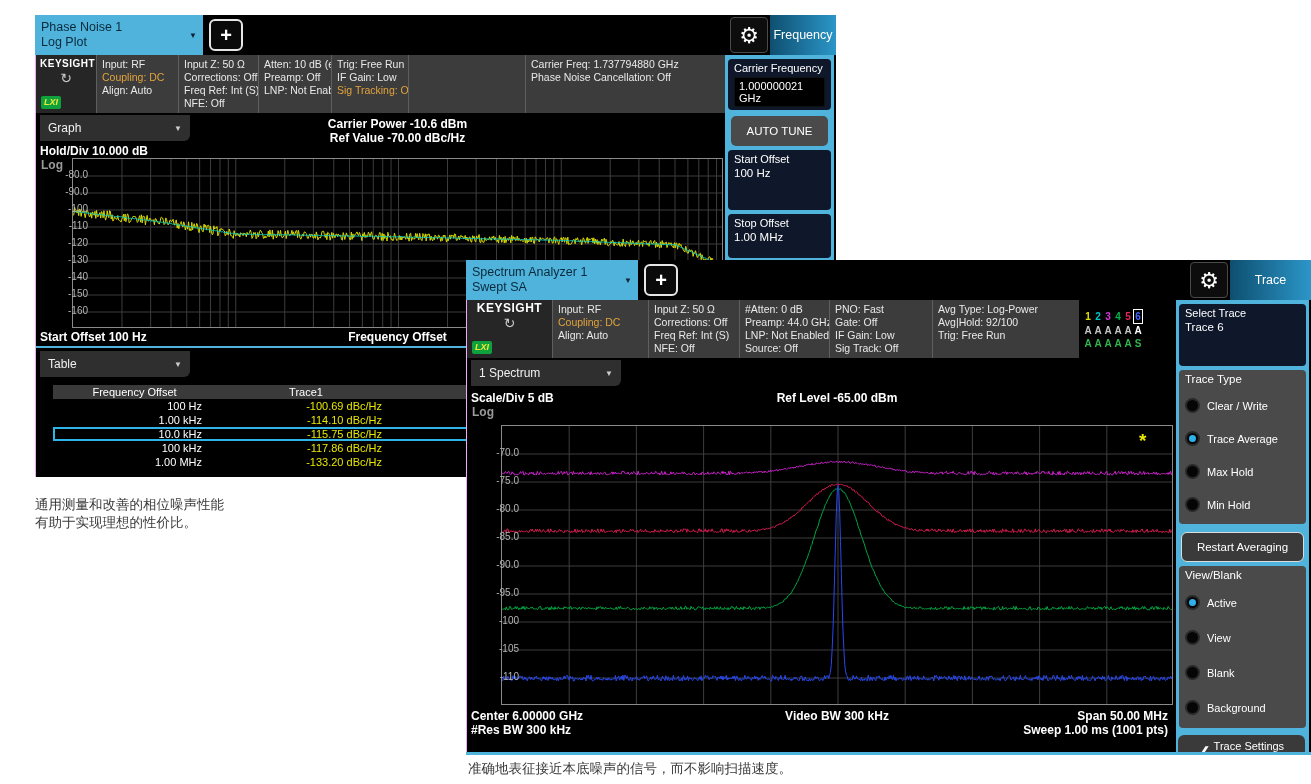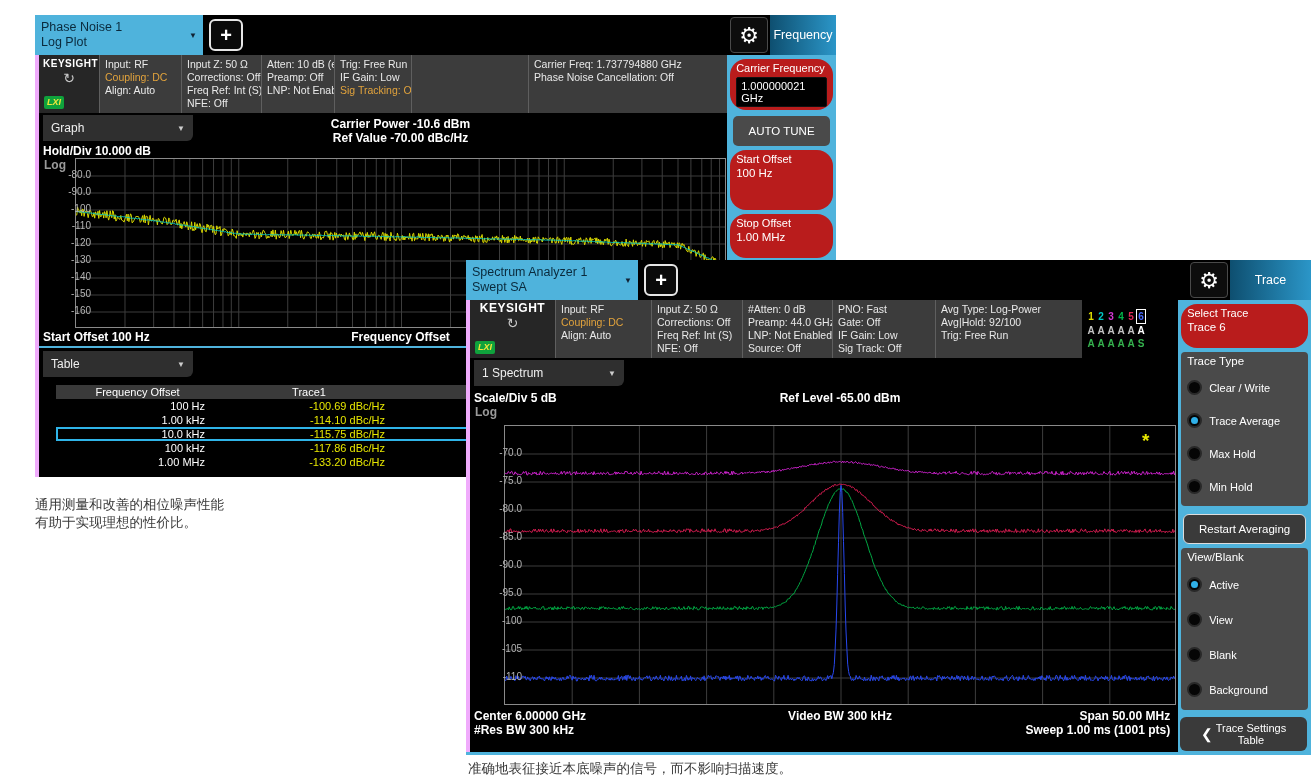--- a/index.html
+++ b/index.html
@@ -10,21 +10,21 @@
 .tabrow{height:40px;background:#000;display:flex;align-items:stretch}
 .wtab{background:#4fb3dc;color:#0a2a3c;display:flex;align-items:center;padding:2px 6px;gap:5px}
 .wtab .tt{font-size:12.5px;line-height:15px;white-space:nowrap}
 .wtab .dd{font-size:8px;color:#123;margin-left:auto}
 .plusbtn{width:34px;height:32px;margin:4px 0 0 6px;border:2px solid #e6e6e6;border-radius:6px;background:#0a0a0a;color:#fff;font-size:20px;font-weight:bold;display:flex;align-items:center;justify-content:center}
 .spacer{flex:1;background:#000}
 .gearbtn{width:38px;margin:2px;background:#0d0d0d;border:1px solid #4a4a4a;border-radius:4px;color:#fff;font-size:22px;display:flex;align-items:center;justify-content:center;font-family:"DejaVu Sans",sans-serif}
 .menuhdr{background:linear-gradient(90deg,#0e4f70,#2b96c8);color:#fff;font-size:12.5px;display:flex;align-items:center;justify-content:center;white-space:nowrap;overflow:hidden}
 #win-pn .menuhdr{width:66px}
 #win-sa .menuhdr{width:81px}
-.body{display:flex;border-left:4px solid #f0abfc}
+.body{display:flex;border-left:1px solid #f0abfc}
 #win-pn .body{height:422px}
 #win-sa .body{height:452px}
 .leftcol{display:flex;flex-direction:column}
 #win-pn .leftcol{width:689px}
 #win-sa .leftcol{width:709px}
 .settings{background:#3c3c3c;display:flex;height:58px;color:#e9e9e9;font-size:10.5px}
 .scol{border-left:1px solid #5f5f5f;padding:3px 5px;line-height:13px;white-space:nowrap;overflow:hidden}
 .sl{display:block}
 .hl{color:#e2a33c}
 .brandcell{background:#262626;border-left:none;position:relative;padding:2px 4px}
@@ -49,21 +49,21 @@
 .trow{display:flex;height:14px;line-height:14px;background:#000}
 .trow.hdr{background:#3a3a3a;color:#fff}
 .trow.hl-row{outline:2px solid #2fb4e8;outline-offset:-2px}
 .c0{width:163px}.c1{width:180px}.c2{width:190px}
 .trow div{padding-right:14px;text-align:right;white-space:nowrap;overflow:hidden}
 .trow.hdr div{text-align:center;padding-right:0}
 .valw{color:#fff}.valy{color:#e6e600}.valc{color:#00c8c8}
 .sidepanel{background:#4fb3dc;overflow:hidden}
 #win-pn .sidepanel{width:109px}
 #win-sa .sidepanel{width:133px}
-.skey{background:#b91c1c;border-radius:16px;margin:4px 3px 0 3px;padding:3px 6px;color:#fff;font-size:11px}
+.skey{background:#0f172a;border-radius:4px;margin:4px 3px 0 3px;padding:3px 6px;color:#fff;font-size:11px}
 .skey .kv{font-size:11.5px;margin-top:2px}
 .blackval{background:#000;border:1px solid #111;border-radius:2px;padding:2px 4px;font-size:11px;color:#fff;margin-top:3px}
 .panelbtn{margin:6px 6px 0 6px;height:30px;background:#4a4a4a;border-radius:5px;color:#fff;font-size:11.5px;display:flex;align-items:center;justify-content:center;text-align:center}
 .section{background:#4a4a4a;border-radius:4px;margin:4px 3px 0 3px;padding:3px 6px;color:#fff}
 .seclabel{font-size:11.5px;height:16px}
 .ropt{display:flex;align-items:center;gap:7px}
 .rt .ropt{height:33px}
 .vb .ropt{height:35px}
 .rad{display:flex;align-items:center;justify-content:center;width:15px;height:15px;border-radius:50%;background:#050505;border:2px solid #282828;flex:0 0 auto}
 .dot{width:7px;height:7px;border-radius:50%;background:transparent}
@@ -363,21 +363,21 @@
         <div class="ylab" style="top:285px">-105</div>
         <div class="ylab" style="top:313px">-110</div>
         <div class="hline" style="left:4px;top:351px">Center 6.00000 GHz</div>
         <div class="hline" style="left:4px;top:365px">#Res BW 300 kHz</div>
         <div class="hline" style="left:34px;width:672px;text-align:center;top:351px">Video BW 300 kHz</div>
         <div class="hline" style="right:8px;top:351px">Span 50.00 MHz</div>
         <div class="hline" style="right:8px;top:365px">Sweep 1.00 ms (1001 pts)</div>
       </div>
     </div>
     <div class="sidepanel">
-      <div class="skey" style="height:44px">
+      <div class="skey" style="height:62px">
         <div>Select Trace</div>
         <div class="kv">Trace 6</div>
       </div>
       <div class="section rt">
         <div class="seclabel">Trace Type</div>
         <div class="ropt">
           <span class="rad">
               <span class="dot"></span>
             </span>
           <span class="rlab">Clear / Write</span>

